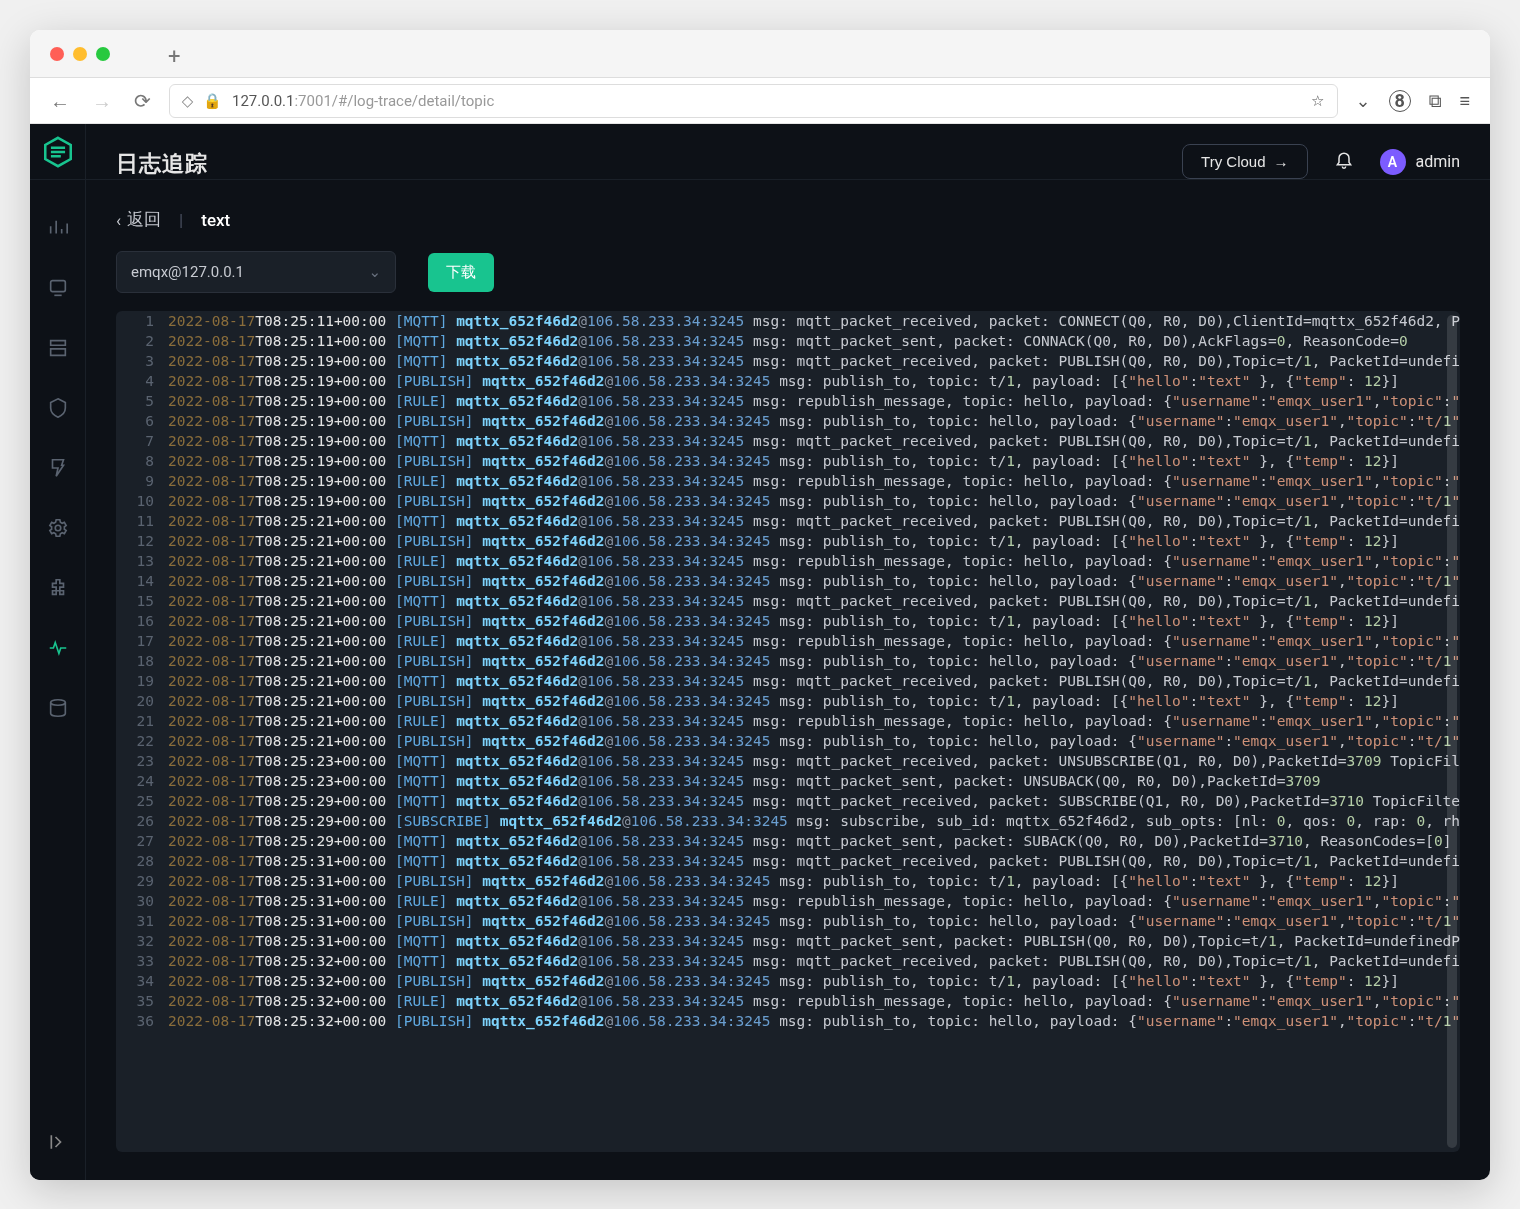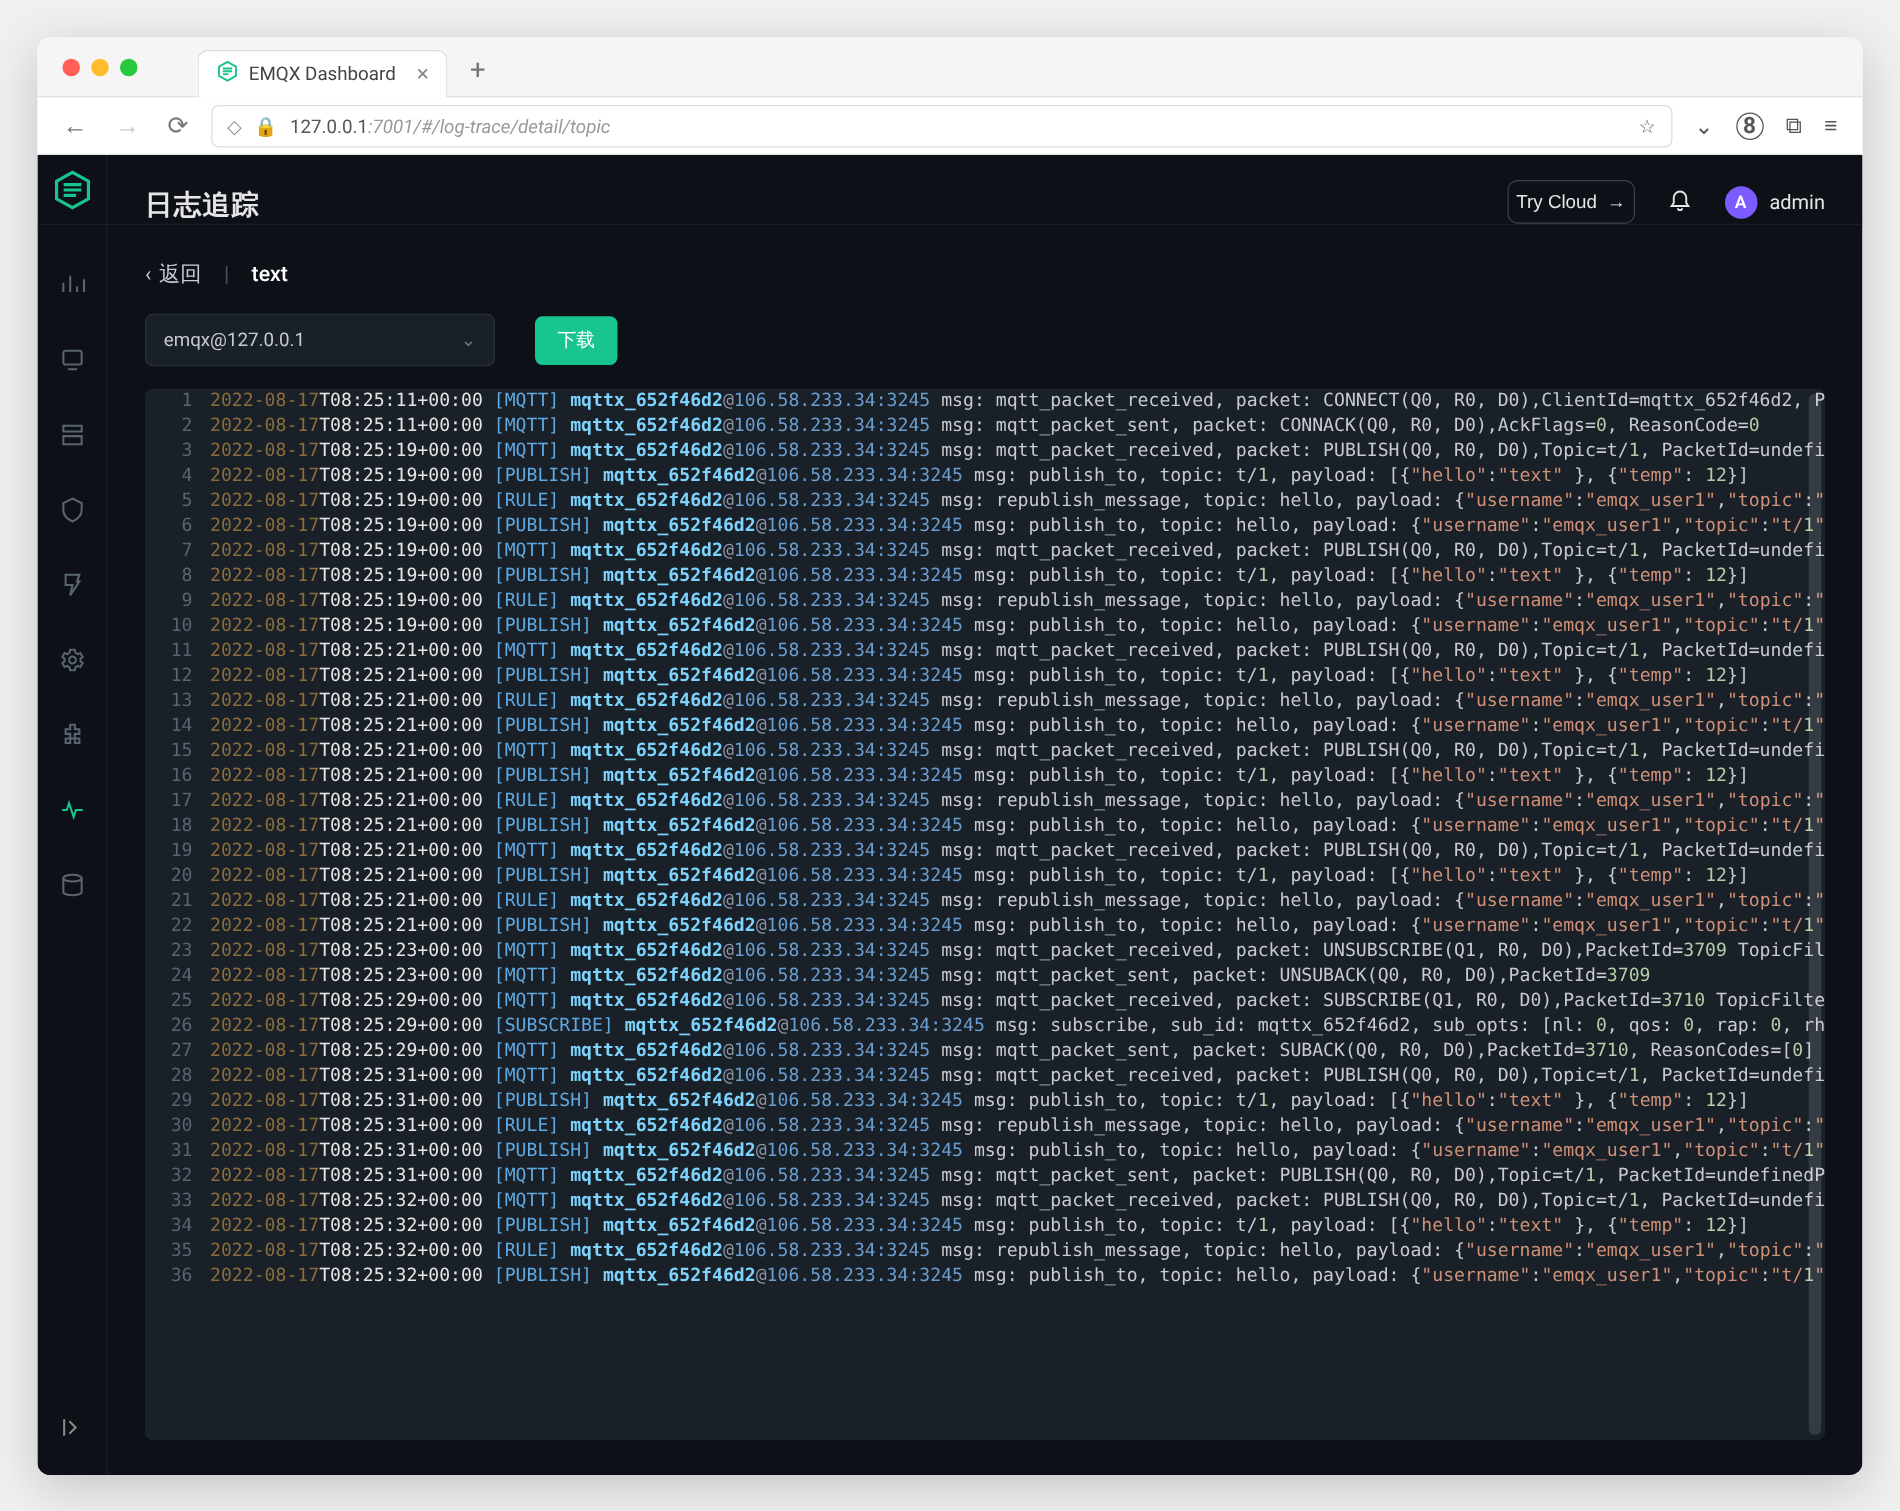--- a/index.html
+++ b/index.html
@@ -72,21 +72,21 @@
   border-radius: 6px;
   display:flex;
   align-items:center;
   padding: 0 12px;
   font-size: 15px;
   color:#555;
   gap: 10px;
   background:#fff;
 }
 .addr-input .sec { color:#888;}
-.url-dim { color:#999;font-style:italic;}
+.url-dim { color:#999;}
 .right-icons { display:flex; gap:18px; color:#555; align-items:center;}
 .right-icons span { font-size:18px;}
 .badge-circ { width:22px;height:22px;border-radius:50%;border:1.5px solid #555;display:flex;align-items:center;justify-content:center;font-size:12px;font-weight:bold;}
 .app {
   flex:1;
   display:flex;
   background:#0d1117;
   overflow:hidden;
 }
 .sidebar {
@@ -123,21 +123,21 @@
   align-items:flex-end;
   padding:0 30px;
   color:#e6e6e6;
 }
 .page-title { font-size:22px; font-weight:600; letter-spacing:1px;}
 .top-right { margin-left:auto; display:flex; align-items:center; gap:26px;}
 .try-cloud {
   border:1px solid #3a4251;
   background:transparent;
   color:#e6e6e6;
-  padding:8px 6px;
+  padding:8px 18px;
   border-radius:8px;
   font-size:15px;
   display:flex; align-items:center; gap:8px;
   cursor:pointer;
 }
 .bell { color:#e6e6e6; font-size:20px;}
 .user { display:flex; align-items:center; gap:10px; color:#e6e6e6;}
 .avatar { width:26px;height:26px;border-radius:50%;background:#7c5cff;display:flex;align-items:center;justify-content:center;font-size:14px;font-weight:600;color:#fff;}
 .content {
   flex:1;
@@ -201,30 +201,20 @@
 </head>
 <body>
 
 <div class="window">
 
   <div class="titlebar">
     <div class="traffic">
       <div class="light r"></div>
       <div class="light y"></div>
       <div class="light g"></div>
-    </div>
-    <div class="tab">
-      <span>
-        <svg viewBox="0 0 24 24" fill="none" stroke="#18c48f" stroke-width="2">
-            <polygon points="12,2 21,7 21,17 12,22 3,17 3,7"></polygon>
-            <path d="M7 9h10M7 12h10M7 15h6"></path>
-          </svg>
-      </span>
-      <span>EMQX Dashboard</span>
-      <span class="x">×</span>
     </div>
     <span class="plus">+</span>
   </div>
 
   <div class="addrbar">
     <div class="nav-icons">
       <span>←</span>
       <span style="color:#ccc;">→</span>
       <span>⟳</span>
     </div>

